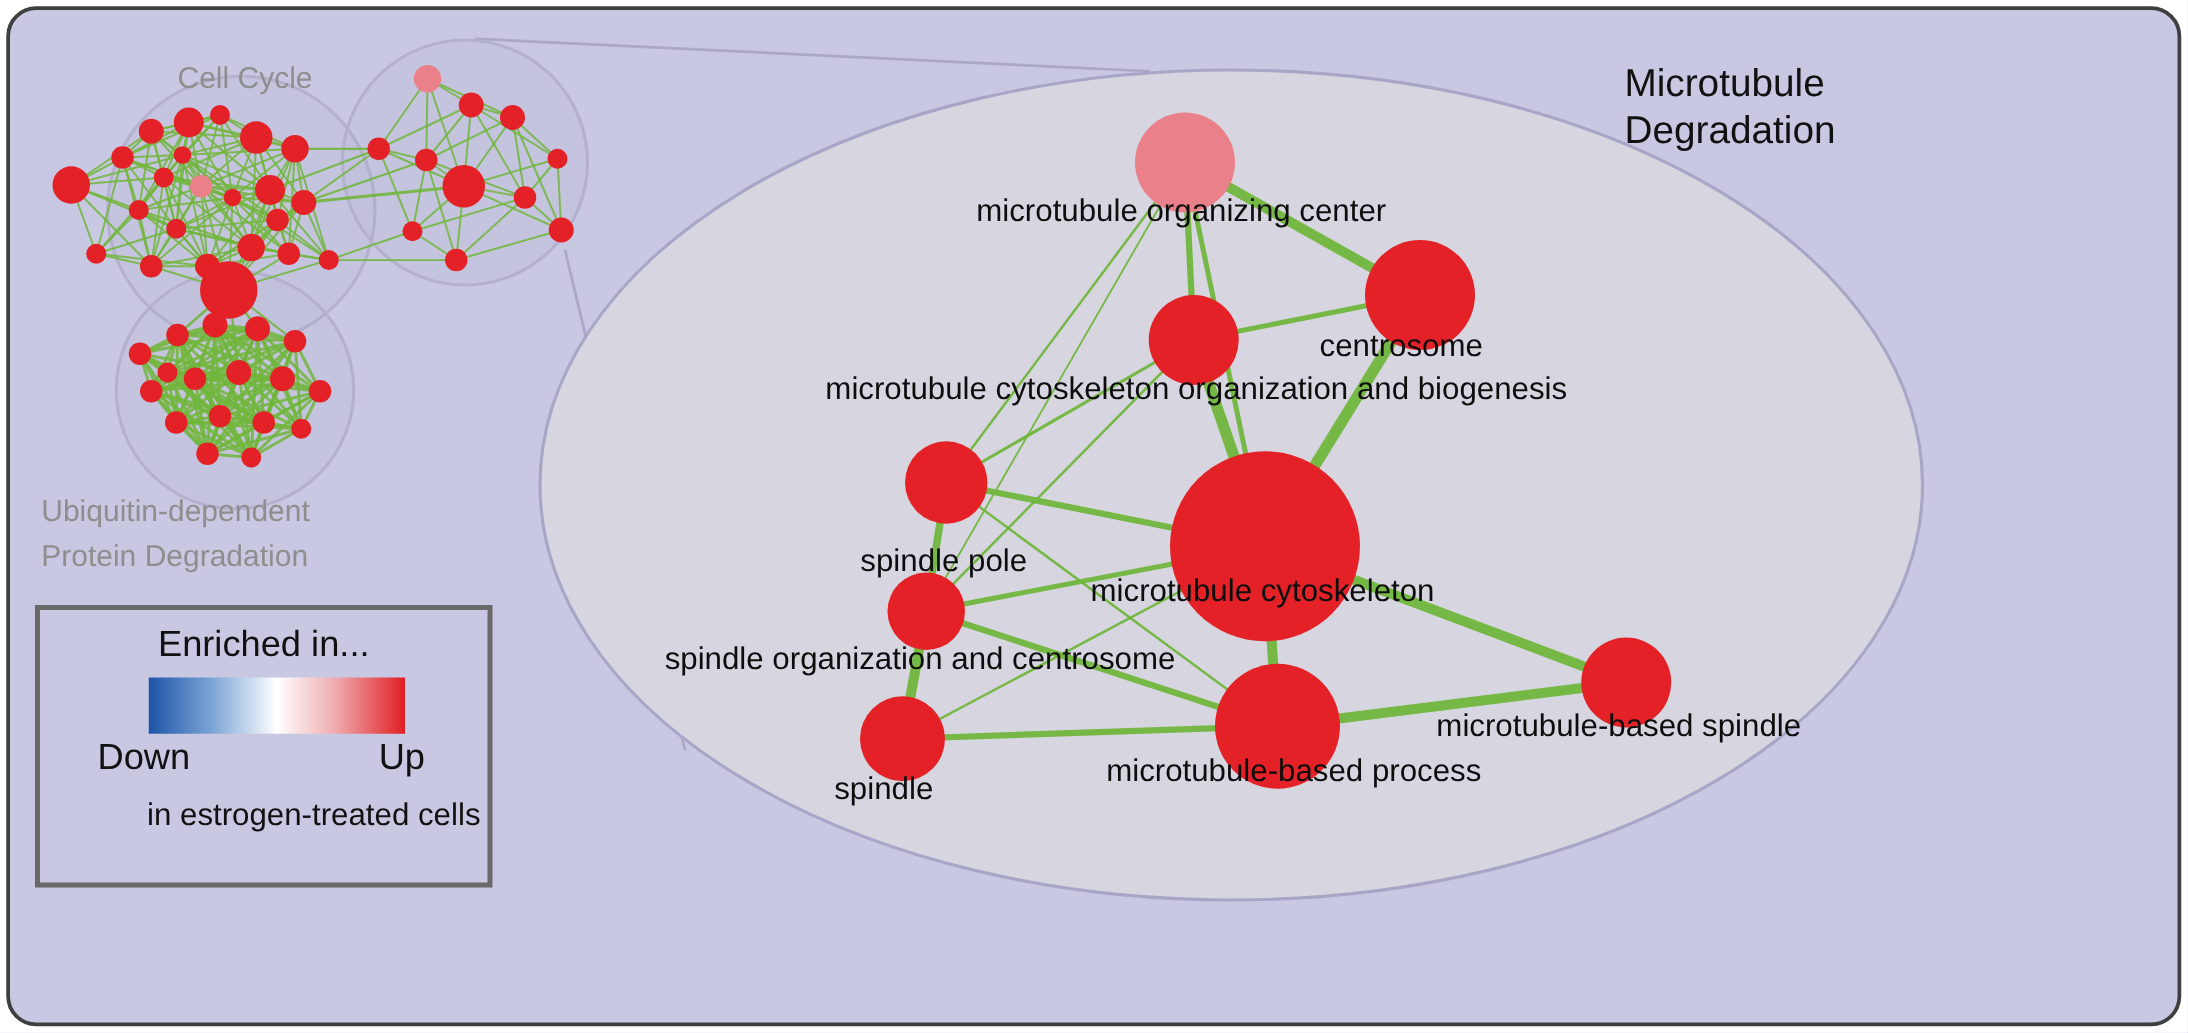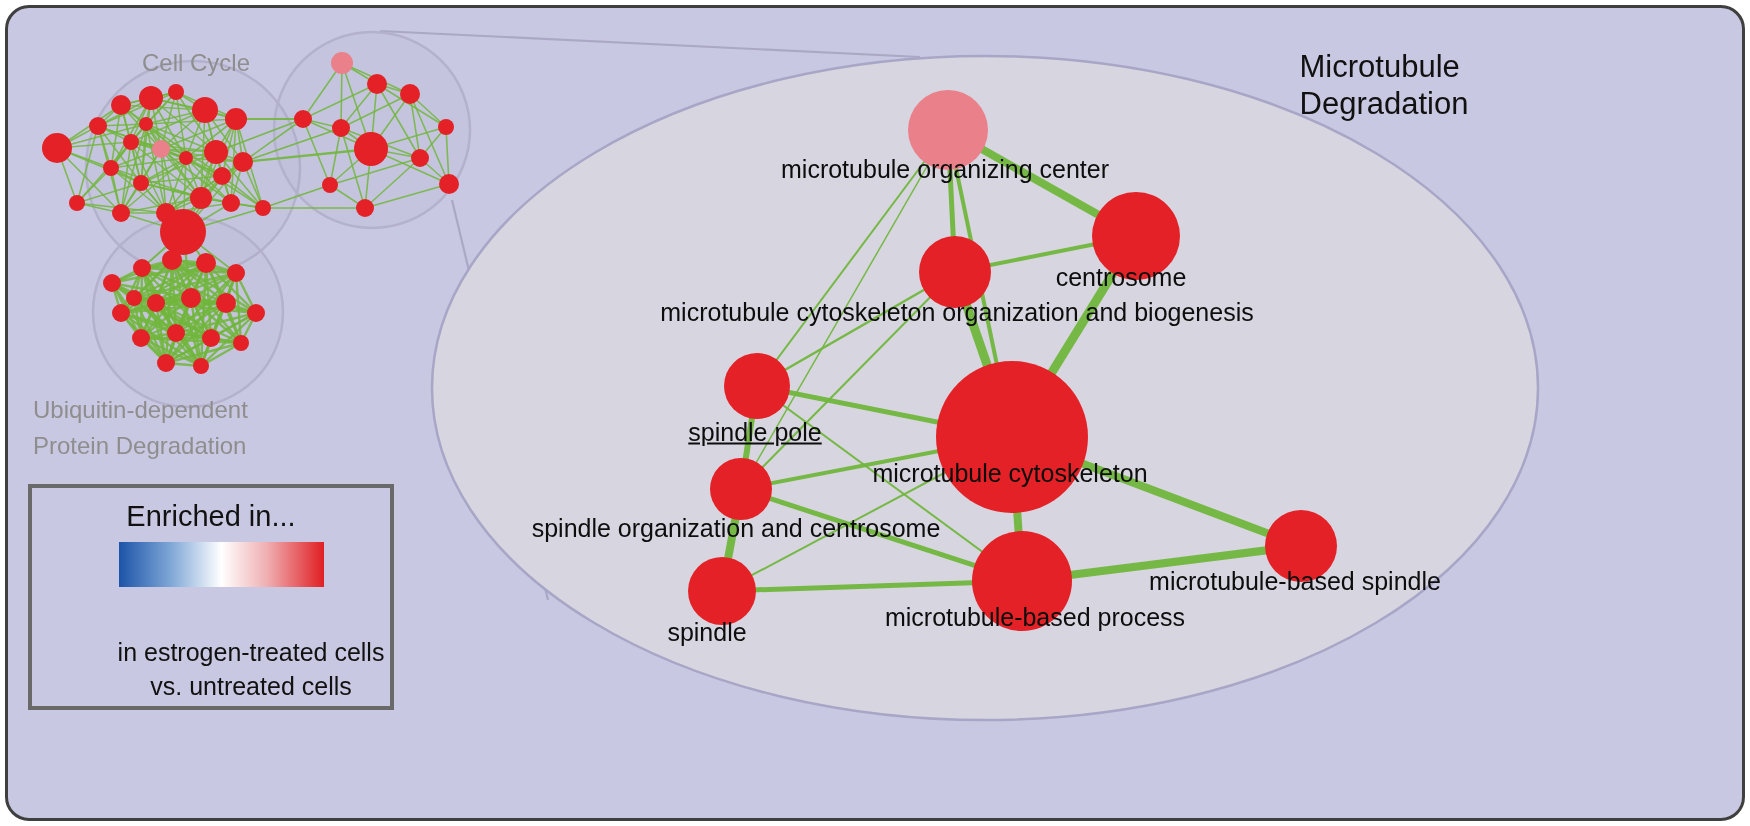--- a/index.html
+++ b/index.html
@@ -432,21 +432,21 @@
       <circle cx="741" cy="489" r="31" fill="#e32126"></circle>
       <circle cx="1301" cy="546" r="36" fill="#e32126"></circle>
       <circle cx="722" cy="591" r="34" fill="#e32126"></circle>
       <circle cx="1022" cy="581" r="50" fill="#e32126"></circle>
     </svg>
 
   <div id="labels">
       <div class="node-label" style="left: 945px; top: 129px;">microtubule organizing center</div>
       <div class="node-label" style="left: 1121px; top: 237px;">centrosome</div>
       <div class="node-label" style="left: 957px; top: 272px;">microtubule cytoskeleton organization and biogenesis</div>
-      <div class="node-label" style="left: 755px; top: 392px; text-decoration: underline;">spindle pole</div>
+      <div class="node-label" style="left: 755px; top: 409px;">spindle pole</div>
       <div class="node-label" style="left: 1010px; top: 433px;">microtubule cytoskeleton</div>
       <div class="node-label" style="left: 736px; top: 488px;">spindle organization and centrosome</div>
       <div class="node-label" style="left: 1295px; top: 541px;">microtubule-based spindle</div>
       <div class="node-label" style="left: 707px; top: 592px;">spindle</div>
       <div class="node-label" style="left: 1035px; top: 577px;">microtubule-based process</div>
     </div>
 
   <div class="center-anchor gray-label" style="left:196px;top:63px;">Cell Cycle</div>
 
   <div class="ubiq gray-label">
@@ -455,17 +455,20 @@
   </div>
 
   <div class="detail-title">
     <div>Microtubule</div>
     <div>Degradation</div>
   </div>
 
   <div class="legend">
     <div class="legend-title">Enriched in...</div>
     <div class="legend-bar" style="background: linear-gradient(90deg, rgb(29, 84, 168) 0%, rgb(126, 166, 214) 25%, rgb(255, 255, 255) 50%, rgb(239, 176, 179) 72%, rgb(224, 31, 35) 100%);"></div>
+    <div class="legend-row">
+      <span>Down</span>
+      <span>Up</span>
+    </div>
     <div class="legend-caption cap1">in estrogen-treated cells</div>
-    <div class="legend-caption cap2">vs. untreated cells</div>
   </div>
 
 </div>
 
 </body></html>

